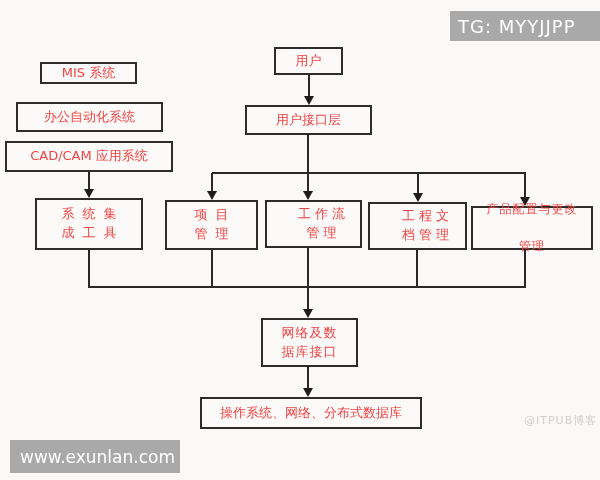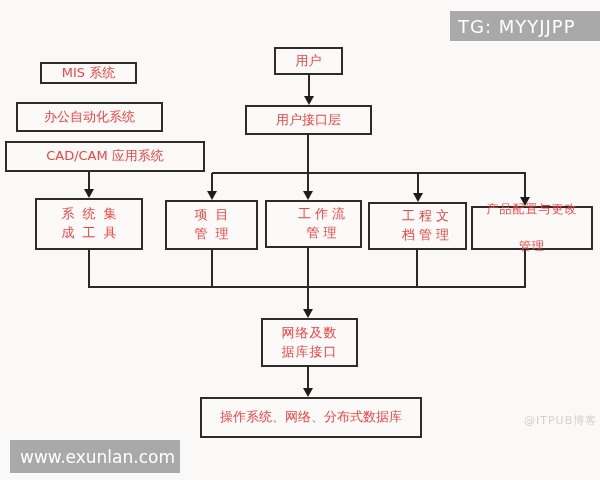--- a/index.html
+++ b/index.html
@@ -88,21 +88,21 @@
 <body>
 
 <div class="canvas">
 
   <div class="node" style="left:40px; top:62px; width:97px; height:22px;">
     <span>MIS 系统</span>
   </div>
   <div class="node" style="left:16px; top:102px; width:147px; height:30px;">
     <span>办公自动化系统</span>
   </div>
-  <div class="node" style="left:5px; top:141px; width:200px; height:31px;">
+  <div class="node" style="left:5px; top:141px; width:168px; height:31px;">
     <span>CAD/CAM 应用系统</span>
   </div>
 
   <div class="node" style="left:274px; top:47px; width:69px; height:28px;">
     <span>用户</span>
   </div>
   <div class="node" style="left:245px; top:105px; width:127px; height:30px;">
     <span>用户接口层</span>
   </div>
 
@@ -125,21 +125,21 @@
   <div class="node tight" style="left:471px; top:206px; width:122px; height:44px; font-size:12px;gap:20px;">
     <span>产品配置与更改</span>
     <span>管理</span>
   </div>
 
   <div class="node tight" style="left:261px; top:318px; width:97px; height:49px;">
     <span>网络及数</span>
     <span>据库接口</span>
   </div>
 
-  <div class="node" style="left:200px; top:397px; width:222px; height:41px;">
+  <div class="node" style="left:200px; top:397px; width:222px; height:32px;">
     <span>操作系统、网络、分布式数据库</span>
   </div>
 
   <div class="vline" style="left:308px; top:75px; height:22px;"></div>
   <div class="arrow-down" style="left:304px; top:96px;"></div>
 
   <div class="vline" style="left:307px; top:135px; height:39px;"></div>
   <div class="hline" style="left:212px; top:172px; width:314px;"></div>
 
   <div class="vline" style="left:211px; top:173px; height:19px;"></div>

